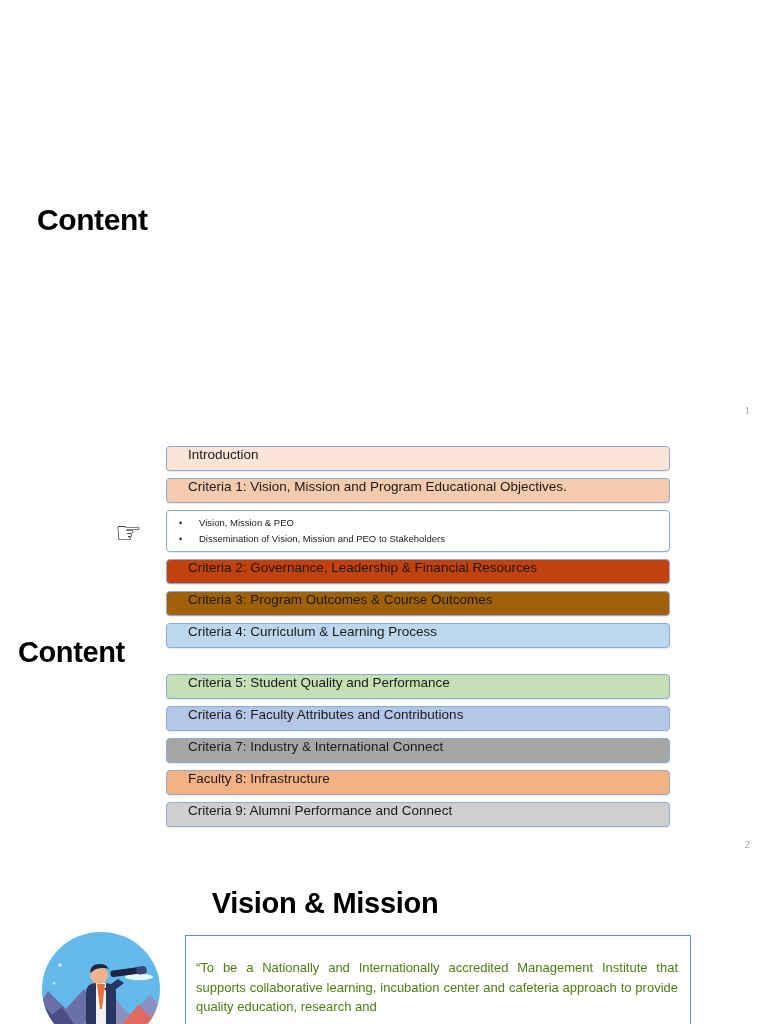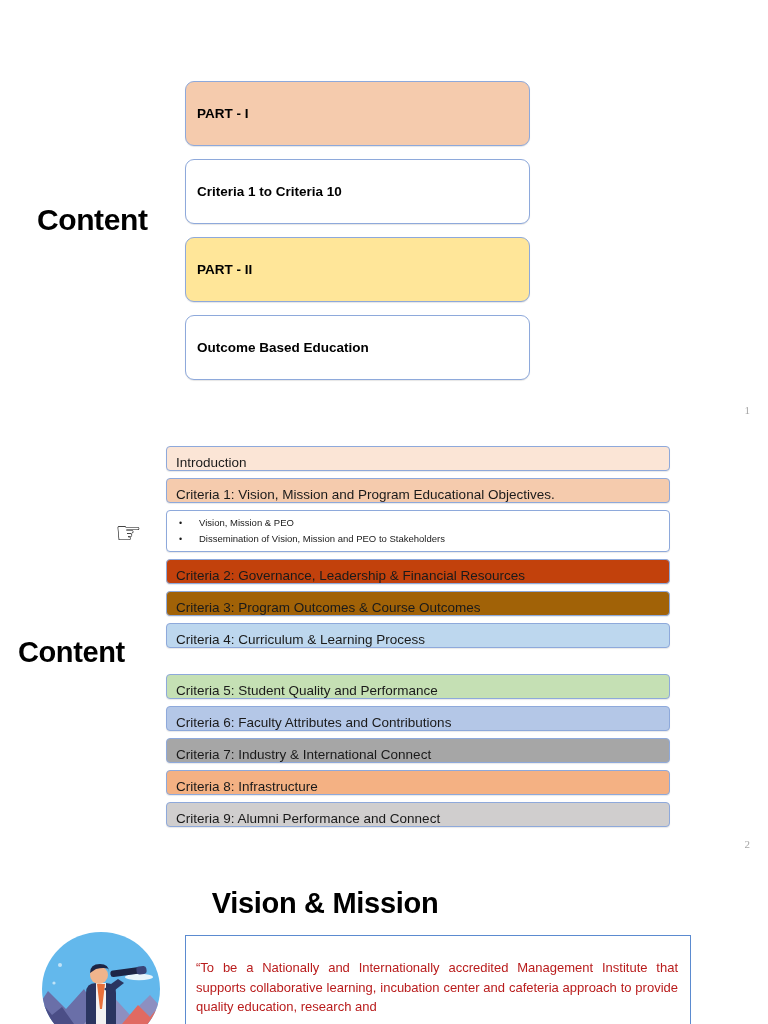--- a/index.html
+++ b/index.html
@@ -98,22 +98,22 @@
     top: 16px;
     width: 504px;
   }
 
   .criteria-row {
     width: 504px;
     height: 25px;
     border: 1px solid #8ea9db;
     border-radius: 4px;
     display: flex;
-    align-items: flex-end;
-    padding-left: 9px;
+    align-items: flex-start;
+    padding-left: 21px;
     font-size: 13.5px;
     color: #1a1a1a;
     margin-bottom: 7px;
     box-shadow: 0 1px 1px rgba(0,0,0,0.09);
   }
 
   .criteria-sub {
     width: 504px;
     height: 42px;
     border: 1px solid #8ea9db;
@@ -172,47 +172,33 @@
     width: 506px;
     height: 90px;
     border: 1px solid #5b8bd0;
     background: #ffffff;
     padding: 22px 12px 0 10px;
   }
 
   .vm-text {
     font-size: 13px;
     line-height: 19.5px;
-    color: #b91c1c;
+    color: #4d7c0f;
     text-align: justify;
   }
 </style>
 </head>
 <body>
 
 <div class="doc">
 
   <div class="slide" id="slide-1">
 
     <div class="content-heading-1">Content</div>
 
-    <div class="part-stack">
-      <div class="part-box" style="background: rgb(245, 203, 173); border-color: rgb(142, 169, 219);">
-        <span>PART - I</span>
-      </div>
-      <div class="part-box" style="background: rgb(255, 255, 255); border-color: rgb(142, 169, 219);">
-        <span>Criteria 1 to Criteria 10</span>
-      </div>
-      <div class="part-box" style="background: rgb(255, 230, 153); border-color: rgb(142, 169, 219);">
-        <span>PART - II</span>
-      </div>
-      <div class="part-box" style="background: rgb(255, 255, 255); border-color: rgb(142, 169, 219);">
-        <span>Outcome Based Education</span>
-      </div>
-    </div>
 
     <div class="page-number" style="top:404px;">1</div>
   </div>
 
   <div class="slide" id="slide-2">
 
     <div class="content-heading-2">Content</div>
 
     <div class="hand-icon">☞</div>
 
@@ -249,21 +235,21 @@
       <div class="criteria-row" style="background: rgb(197, 224, 180); margin-top: 26px;">
         <span>Criteria 5: Student Quality and Performance</span>
       </div>
       <div class="criteria-row" style="background: rgb(180, 199, 231);">
         <span>Criteria 6: Faculty Attributes and Contributions</span>
       </div>
       <div class="criteria-row" style="background: rgb(166, 166, 166);">
         <span>Criteria 7: Industry &amp; International Connect</span>
       </div>
       <div class="criteria-row" style="background: rgb(244, 177, 131);">
-        <span>Criteria 8: Infrastructure</span>
+        <span>Faculty 8: Infrastructure</span>
       </div>
       <div class="criteria-row" style="background: rgb(208, 206, 206);">
         <span>Criteria 9: Alumni Performance and Connect</span>
       </div>
 
     </div>
 
     <div class="page-number" style="top:408px;">2</div>
   </div>
 

